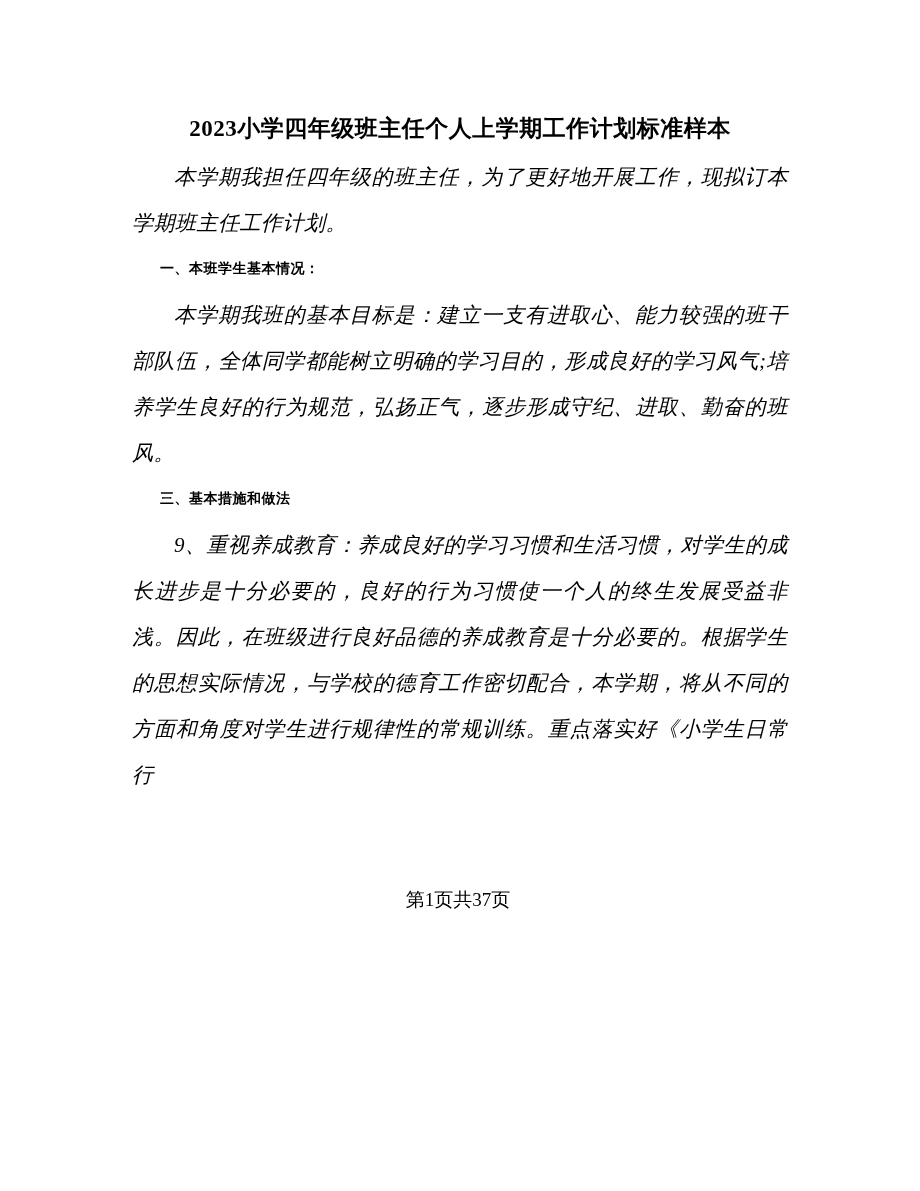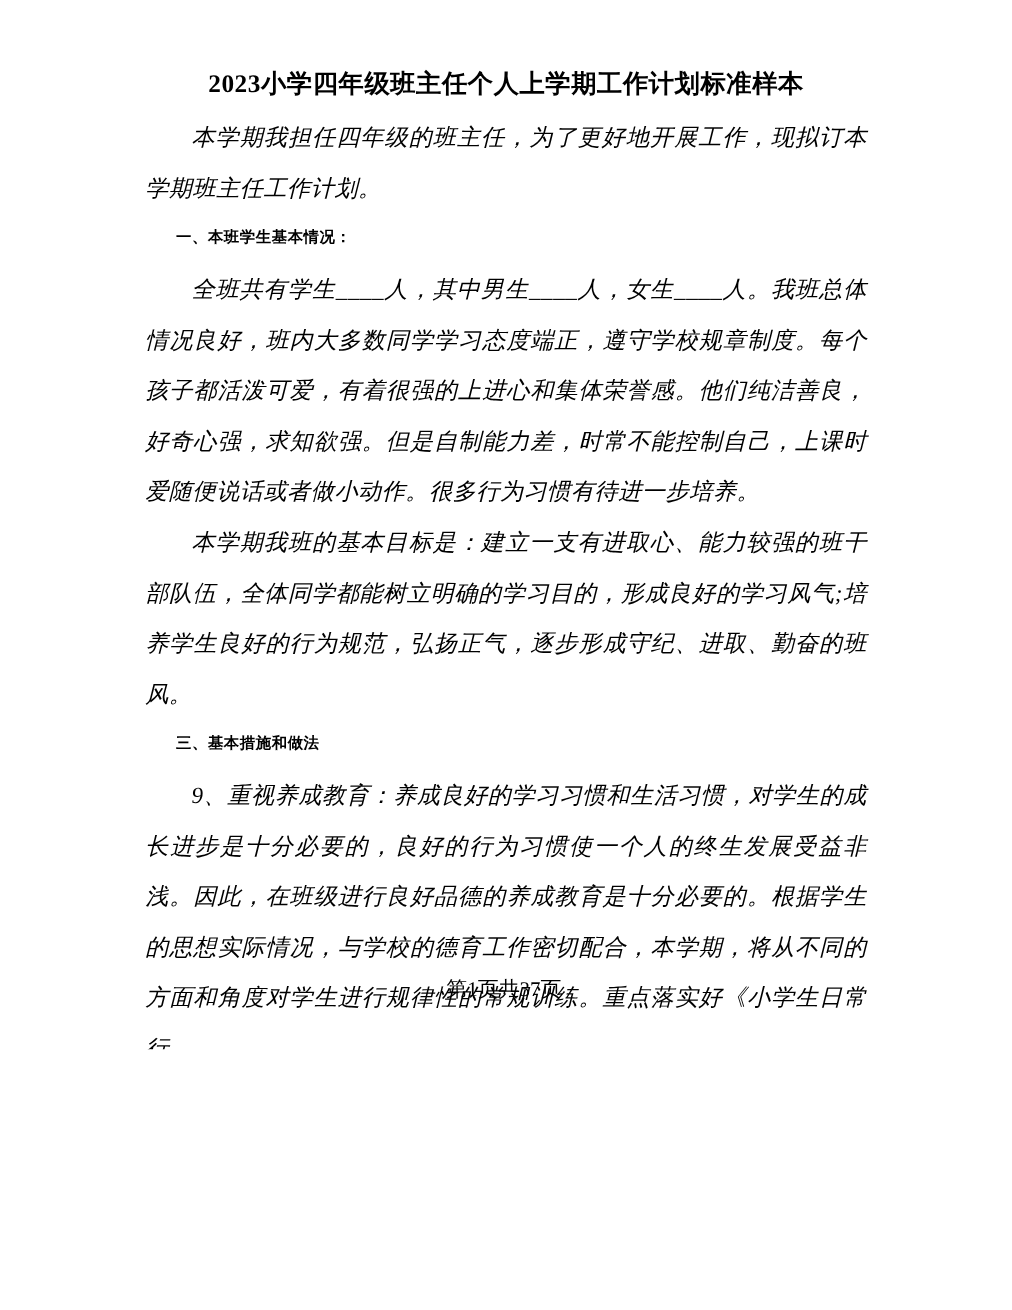--- a/index.html
+++ b/index.html
@@ -7,21 +7,21 @@
     padding: 0;
     background: #ffffff;
   }
   .page {
     position: relative;
     width: 920px;
     height: 954px;
     margin: 0 auto;
     background: #ffffff;
     box-sizing: border-box;
-    padding: 52px 132px 0 132px;
+    padding: 104px 132px 0 132px;
     font-family: "Liberation Serif", "DejaVu Serif", serif;
     color: #000000;
     overflow: hidden;
   }
   .doc-title {
     margin: 0;
     font-size: 23px;
     font-weight: bold;
     text-align: center;
     line-height: 50px;
@@ -58,21 +58,20 @@
 </head>
 <body>
 
 <div class="page">
   <h1 class="doc-title">2023小学四年级班主任个人上学期工作计划标准样本</h1>
 
   <p class="para">本学期我担任四年级的班主任，为了更好地开展工作，现拟订本学期班主任工作计划。</p>
 
   <h2 class="heading">一、本班学生基本情况：</h2>
 
-  <p class="para">全班共有学生____人，其中男生____人，女生____人。我班总体情况良好，班内大多数同学学习态度端正，遵守学校规章制度。每个孩子都活泼可爱，有着很强的上进心和集体荣誉感。他们纯洁善良，好奇心强，求知欲强。但是自制能力差，时常不能控制自己，上课时爱随便说话或者做小动作。很多行为习惯有待进一步培养。</p>
 
 
   <p class="para">本学期我班的基本目标是：建立一支有进取心、能力较强的班干部队伍，全体同学都能树立明确的学习目的，形成良好的学习风气;培养学生良好的行为规范，弘扬正气，逐步形成守纪、进取、勤奋的班风。</p>
 
   <h2 class="heading">三、基本措施和做法</h2>
 
   <p class="para">9、重视养成教育：养成良好的学习习惯和生活习惯，对学生的成长进步是十分必要的，良好的行为习惯使一个人的终生发展受益非浅。因此，在班级进行良好品德的养成教育是十分必要的。根据学生的思想实际情况，与学校的德育工作密切配合，本学期，将从不同的方面和角度对学生进行规律性的常规训练。重点落实好《小学生日常行</p>
 
   <div class="footer">第1页共37页</div>
 </div>

